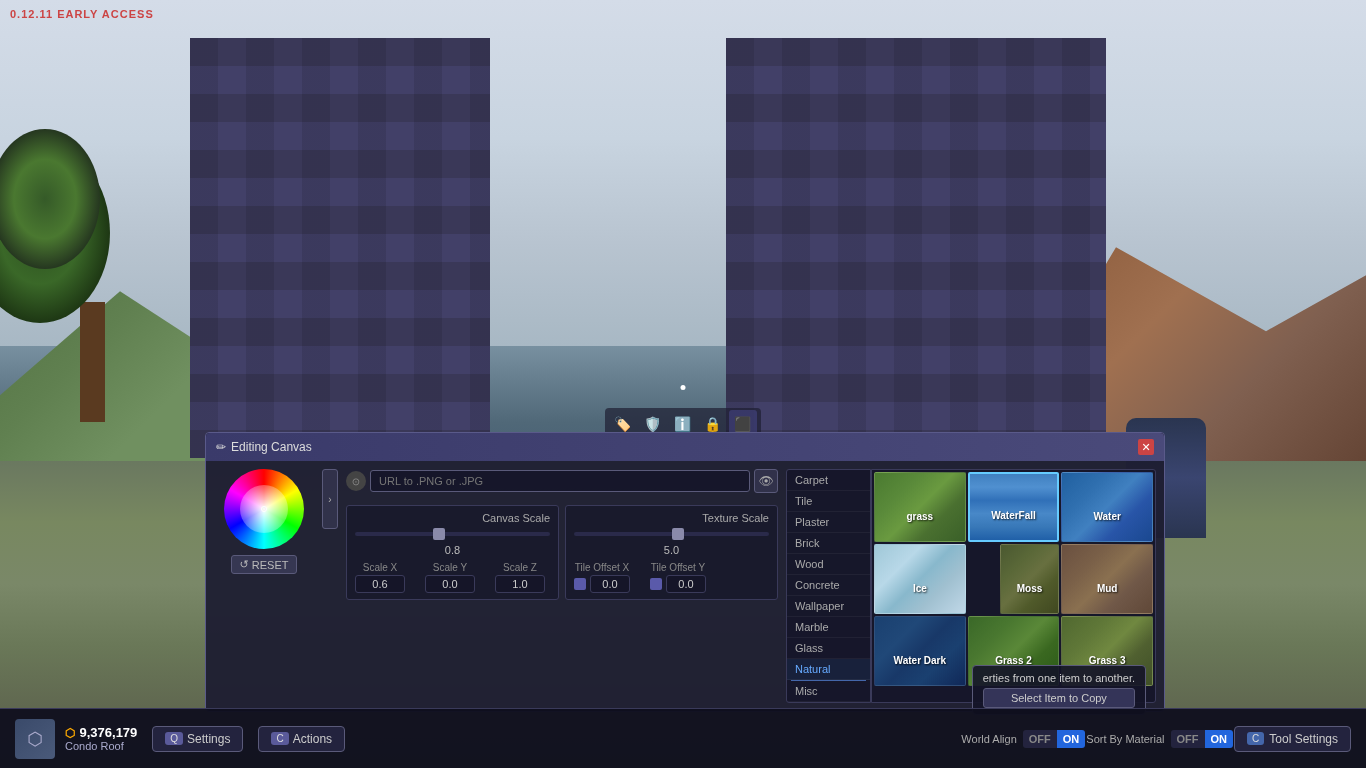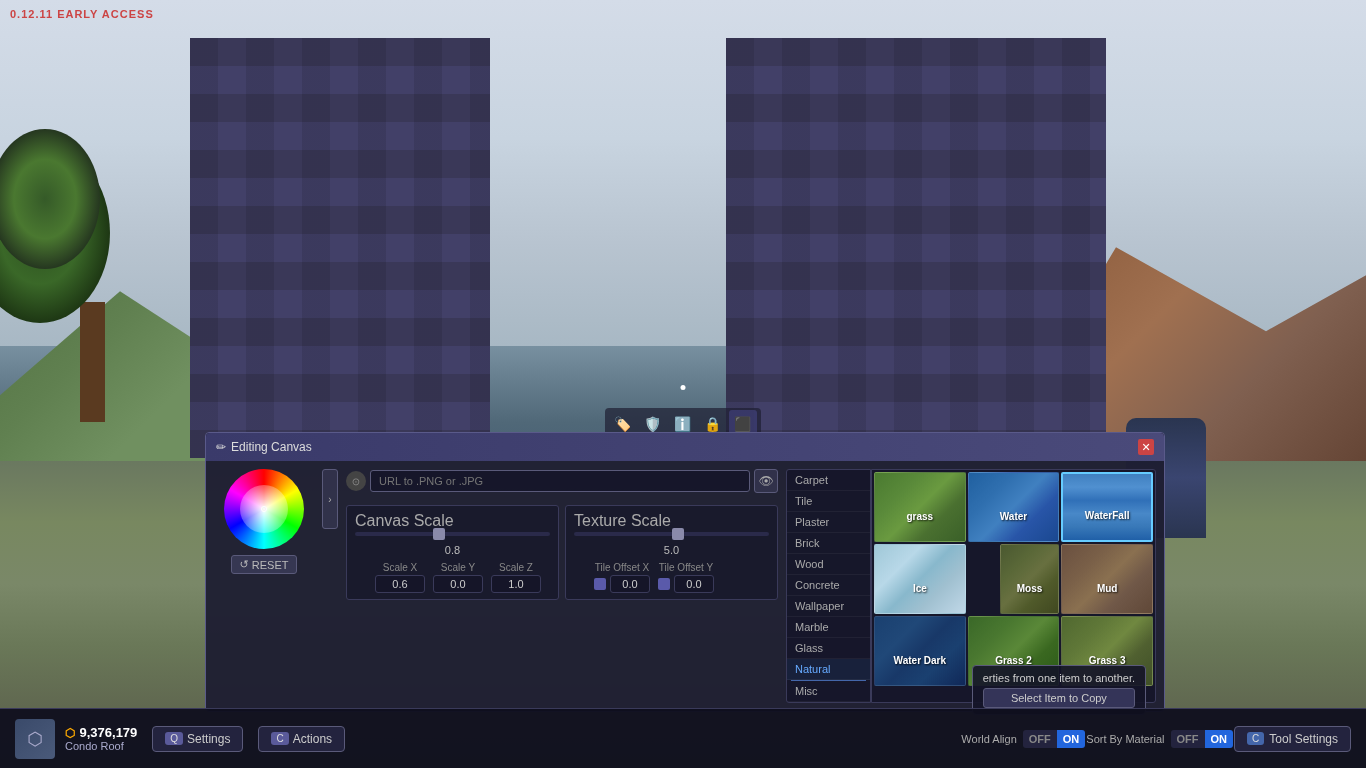--- a/index.html
+++ b/index.html
@@ -313,44 +313,43 @@
 
     
     .scale-section {
       background: rgba(20,20,40,0.6);
       border: 1px solid #3a3a5a;
       border-radius: 3px;
       padding: 6px 8px;
     }
     .scale-label {
       color: #aaa;
-      font-size: 16px;
-      text-align: left;
-      margin-bottom: 2px;
+      font-size: 11px;
+      text-align: right;
+      margin-bottom: 8px;
     }
     .slider-track {
       width: 100%;
       height: 4px;
       background: #2a2a4a;
       border-radius: 2px;
       position: relative;
       margin-bottom: 8px;
     }
     .slider-thumb {
       position: absolute;
       top: -4px;
       width: 12px; height: 12px;
       background: #8a8aaa;
       border-radius: 2px;
       cursor: pointer;
     }
     .scale-inputs {
       display: flex;
-      gap: 8px;
-      margin-left: 20px;
+      gap: 20px;
     }
     .scale-field {
       display: flex;
       flex-direction: column;
       align-items: center;
       gap: 2px;
     }
     .scale-field-label {
       color: #888;
       font-size: 10px;
@@ -726,25 +725,25 @@
           <div class="material-item">Glass</div>
           <div class="material-item active">Natural</div>
           <div class="material-divider"></div>
           <div class="material-item">Misc</div>
         </div>
       <div id="texture-grid">
 
       <div class="texture-cell tex-grass">
             <div class="texture-label">grass</div>
           </div>
+          <div class="texture-cell tex-waterfall tex-waterfall-selected">
+            <div class="texture-label">WaterFall</div>
+          </div>
           <div class="texture-cell tex-water">
             <div class="texture-label">Water</div>
-          </div>
-          <div class="texture-cell tex-waterfall tex-waterfall-selected">
-            <div class="texture-label">WaterFall</div>
           </div>
           <div class="texture-cell tex-ice">
             <div class="texture-label">Ice</div>
           </div>
           <div class="texture-cell tex-moss">
             <div class="texture-label">Moss</div>
           </div>
           <div class="texture-cell tex-mud">
             <div class="texture-label">Mud</div>
           </div>

